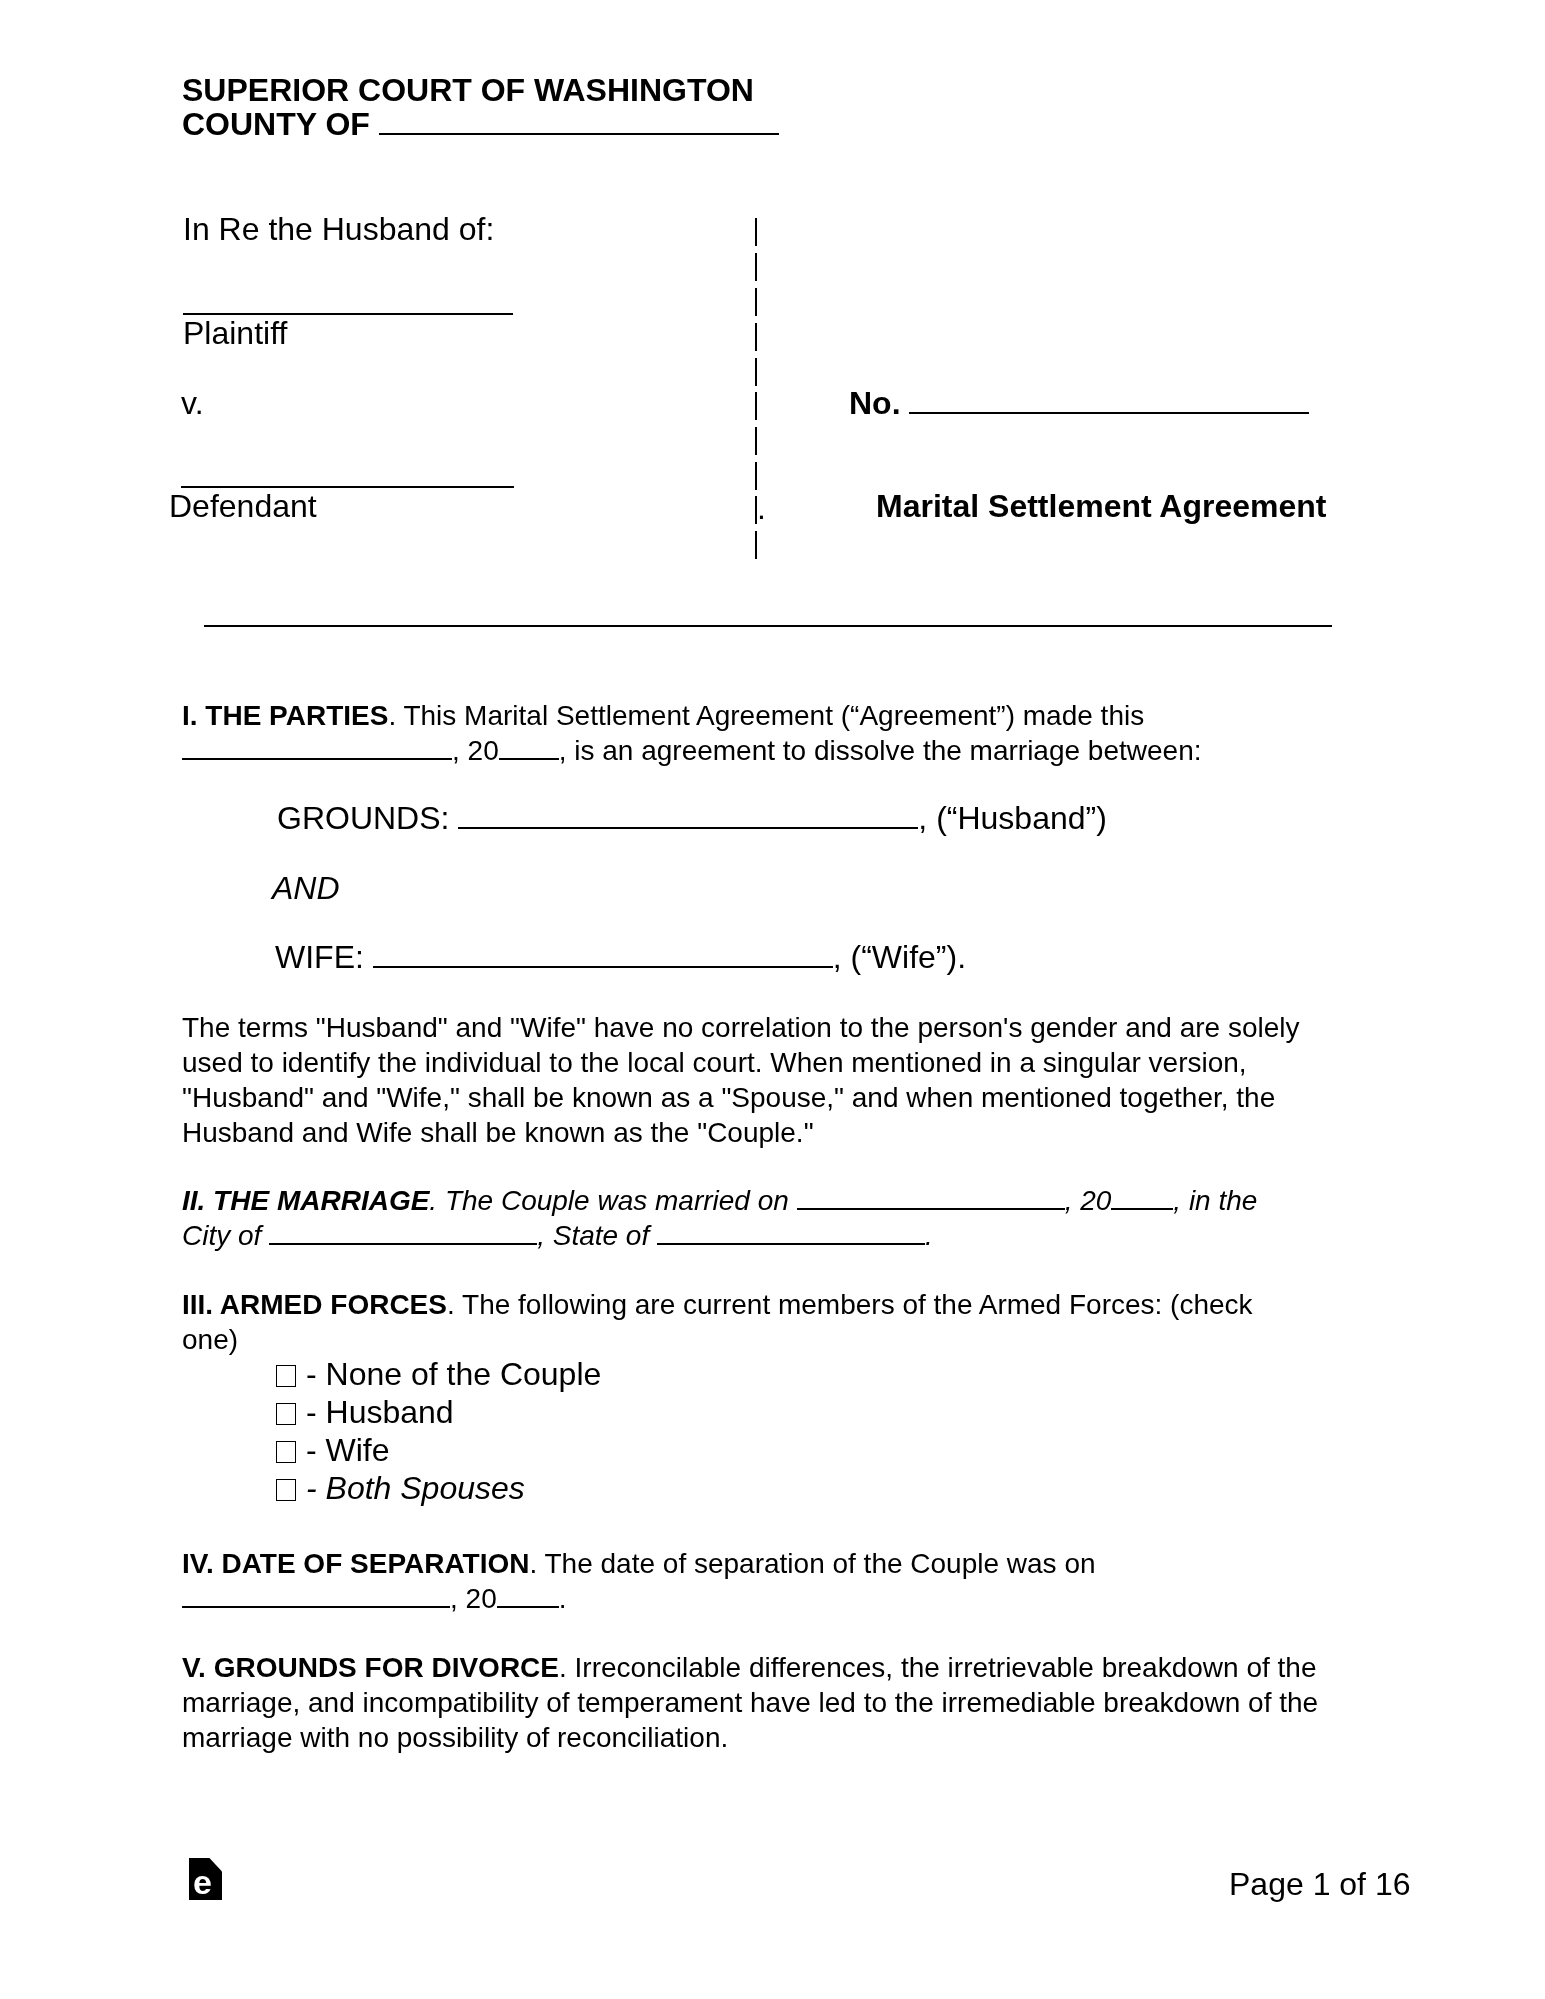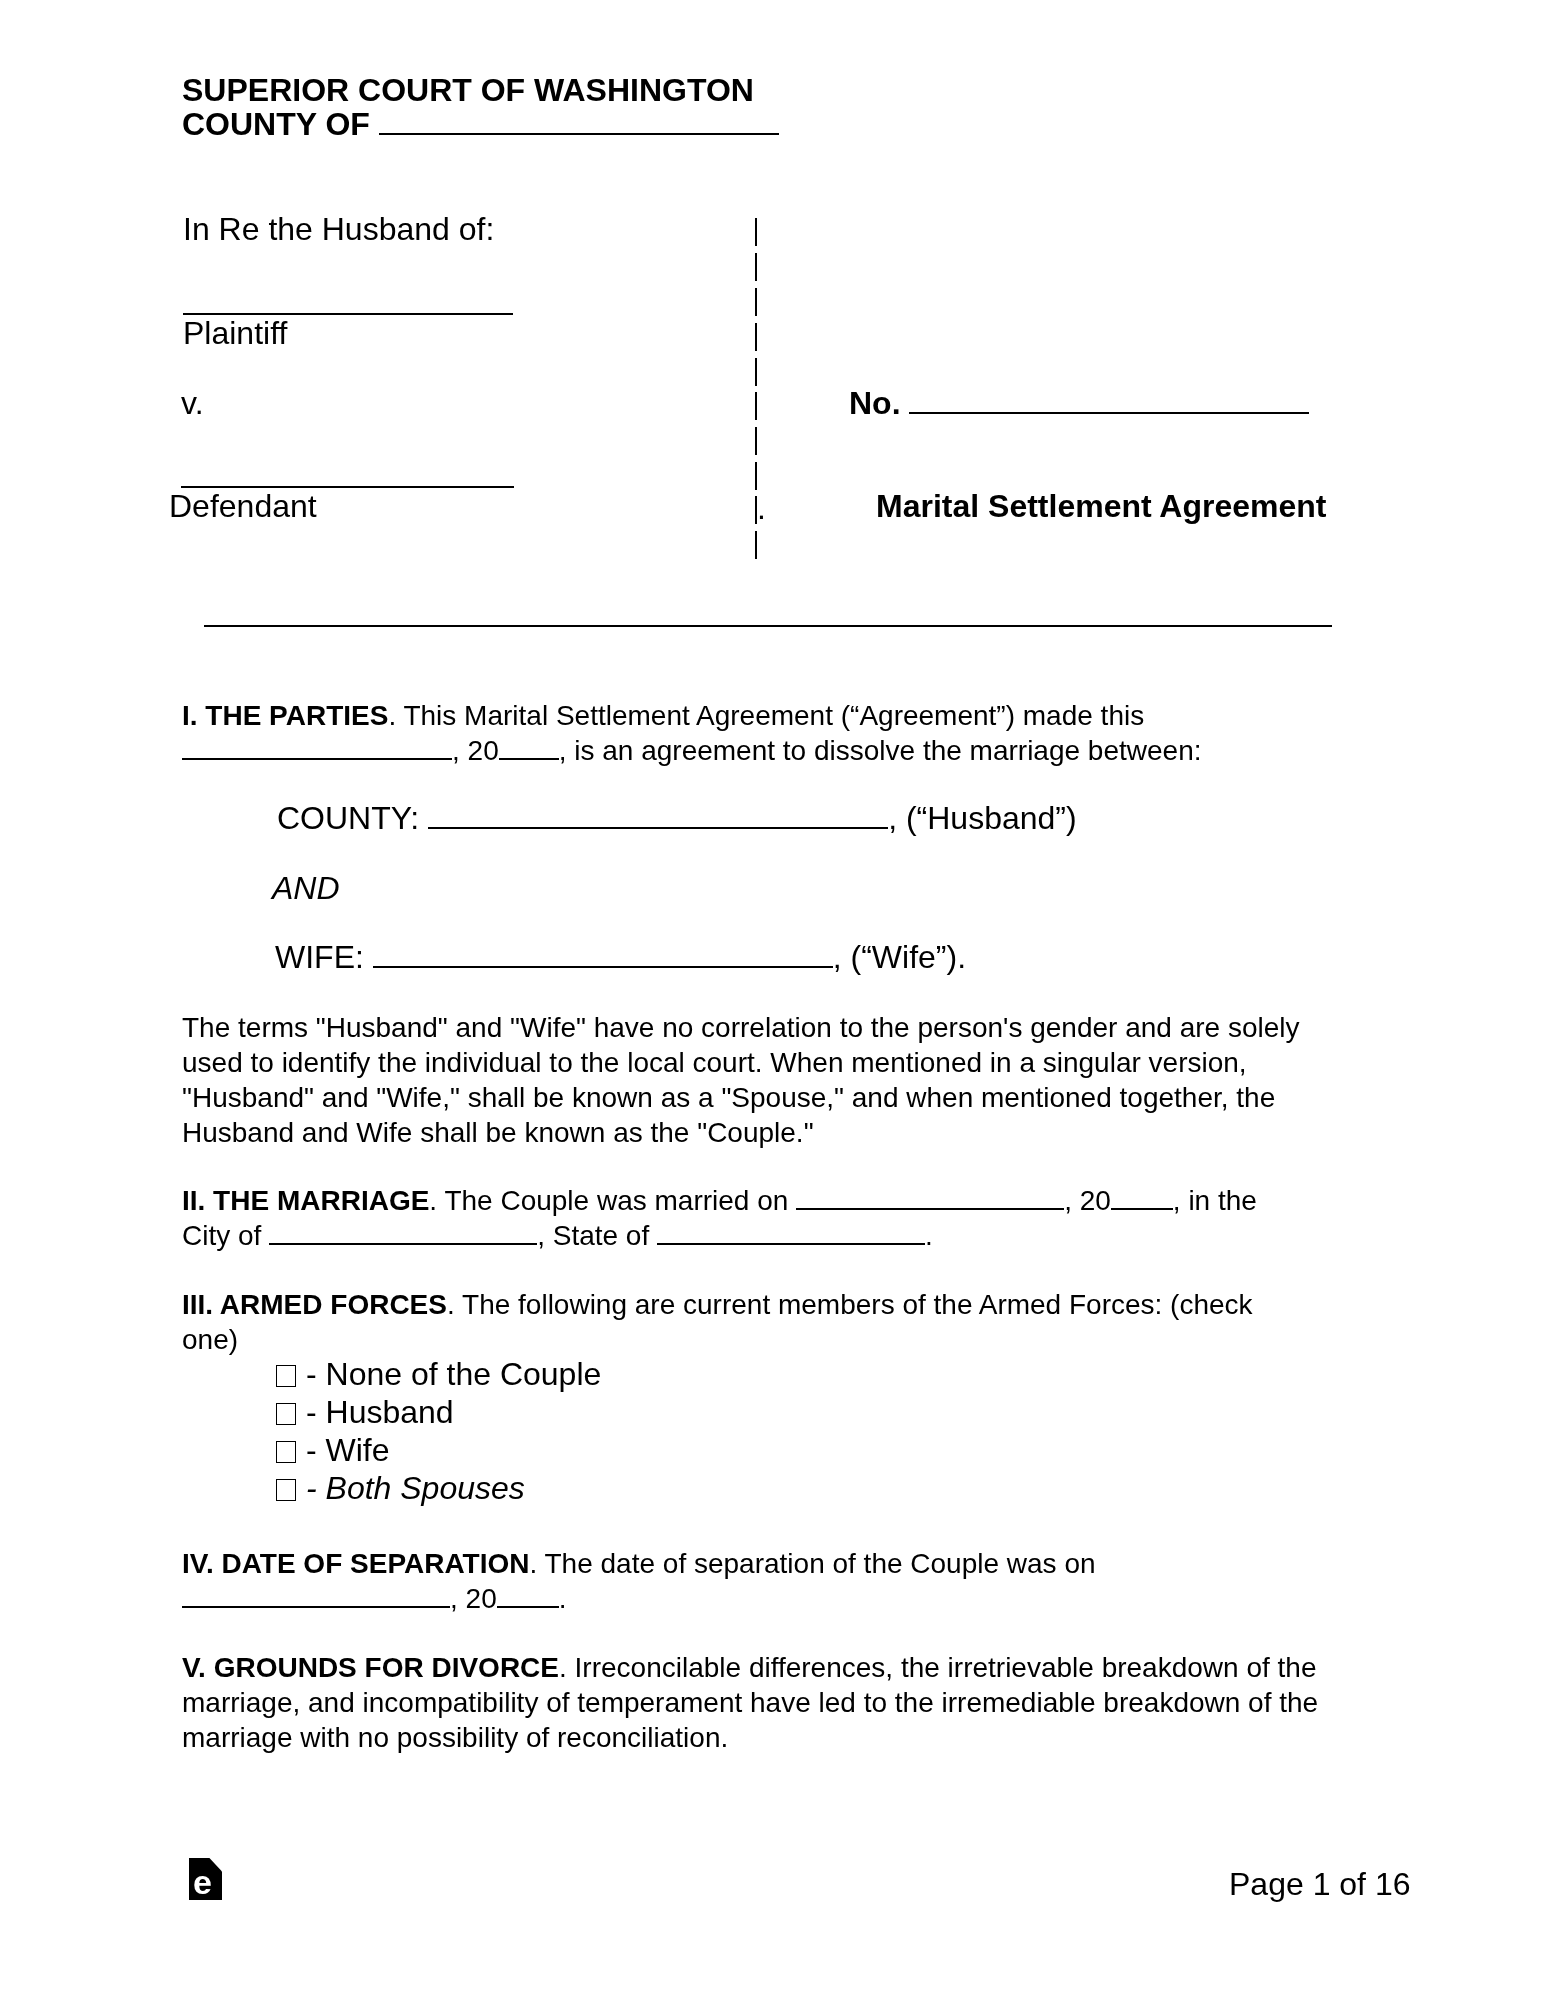--- a/index.html
+++ b/index.html
@@ -51,32 +51,32 @@
 <div class="abs t b" style="left:876px; top:489px;">Marital Settlement Agreement</div>
 
 <div class="hr" style="left:204px; top:625px; width:1128px;"></div>
 
 <div class="para" style="top:698px;">
   <span class="b">I. THE PARTIES</span><span>. This Marital Settlement Agreement (“Agreement”) made this</span><br>
   <span class="blank" style="width:270px;"></span><span>, 20</span><span class="blank" style="width:60px;"></span><span>, is an agreement to dissolve the marriage between:</span>
 </div>
 
 <div class="abs t" style="left:277px; top:801px;">
-  <span>COUNTY:</span>
+  <span>GROUNDS:</span>
   <span class="blank" style="width:460px;"></span><span>, (“Husband”)</span>
 </div>
 <div class="abs t" style="left:272px; top:871px;font-style:italic;">AND</div>
 <div class="abs t" style="left:275px; top:940px;text-align:center;">
   <span>WIFE:</span>
   <span class="blank" style="width:460px;"></span><span>, (“Wife”).</span>
 </div>
 
 <div class="para" style="top:1010px; width:1130px;">The terms "Husband" and "Wife" have no correlation to the person's gender and are solely used to identify the individual to the local court. When mentioned in a singular version, "Husband" and "Wife," shall be known as a "Spouse," and when mentioned together, the Husband and Wife shall be known as the "Couple."</div>
 
-<div class="para" style="top:1183px;">
+<div class="para" style="top:1183px;font-style:italic;">
   <span class="b">II. THE MARRIAGE</span><span>. The Couple was married on</span>
   <span class="blank" style="width:268px;"></span><span>, 20</span><span class="blank" style="width:62px;"></span><span>, in the</span><br>
   <span>City of</span>
   <span class="blank" style="width:268px;"></span><span>, State of</span>
   <span class="blank" style="width:268px;"></span><span>.</span>
 </div>
 
 <div class="para" style="top:1287px;">
   <span class="b">III. ARMED FORCES</span><span>. The following are current members of the Armed Forces: (check</span><br>
   <span>one)</span>

